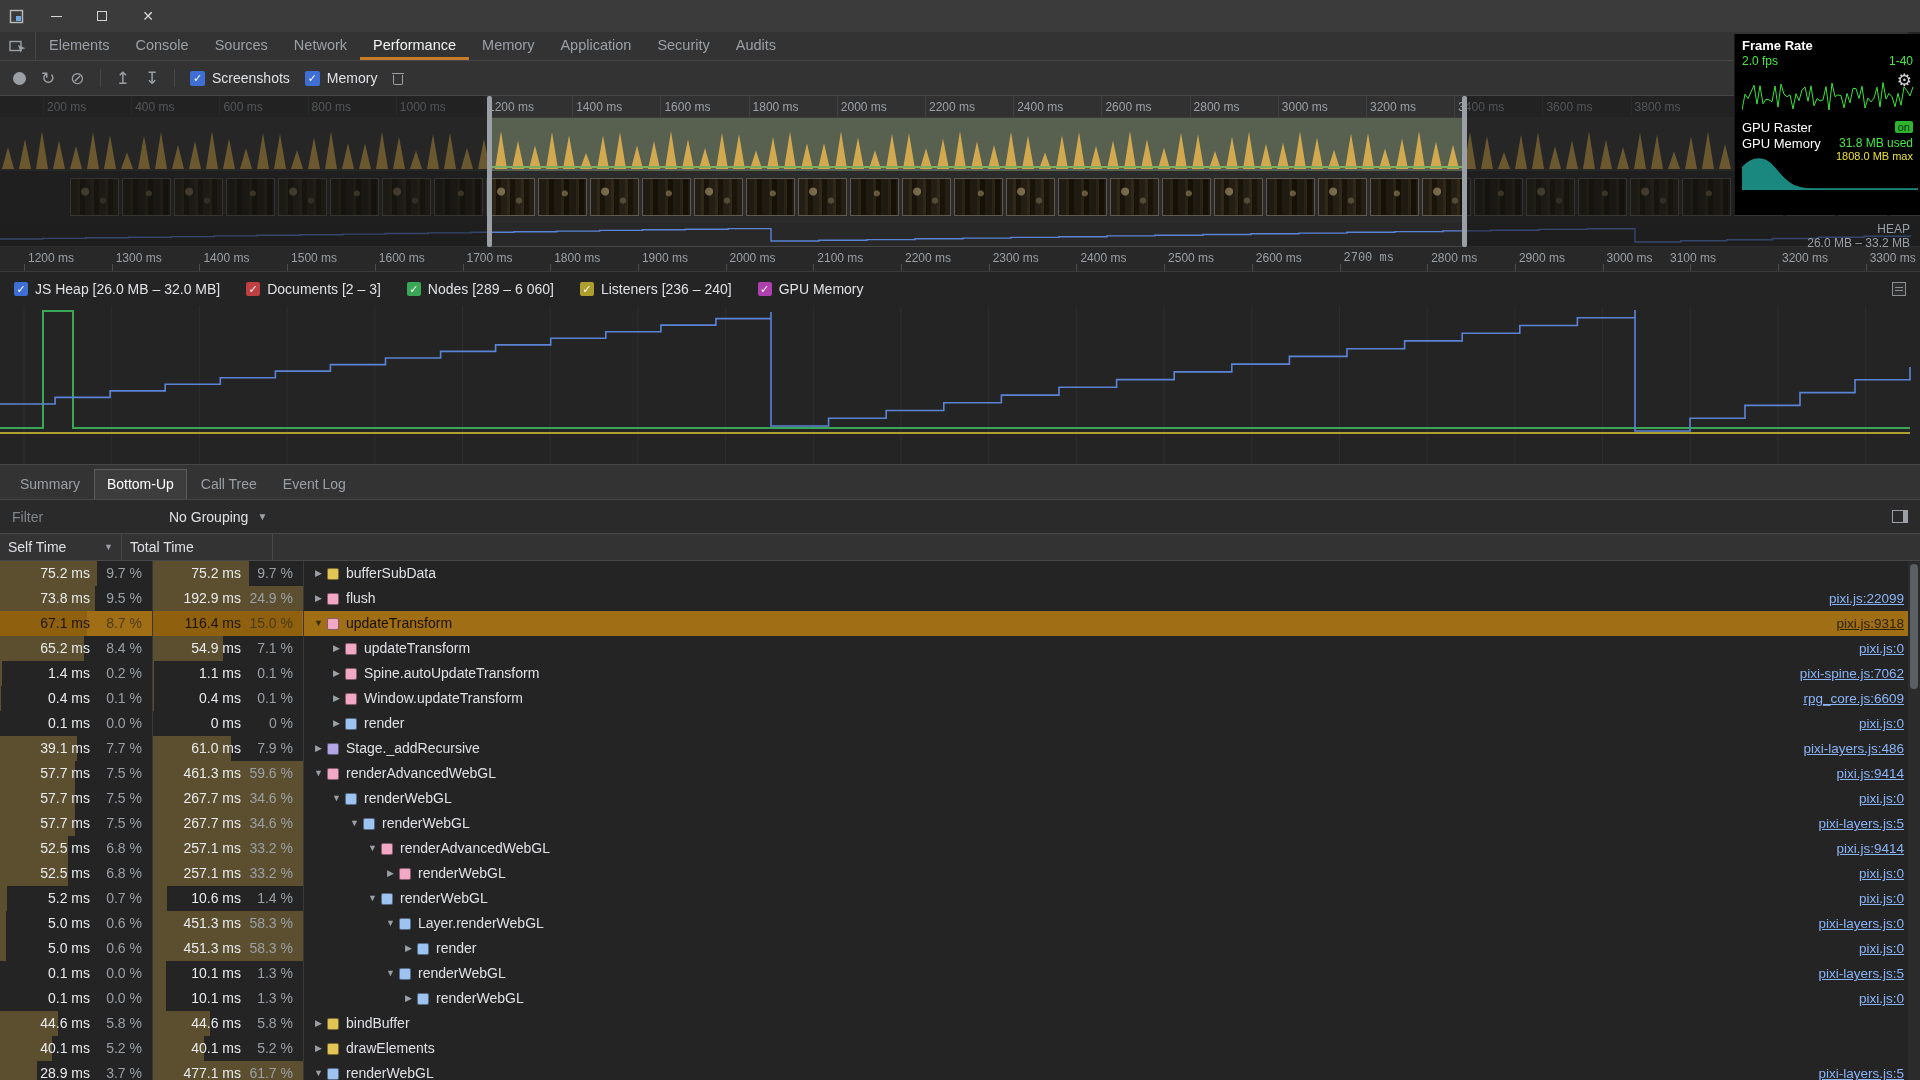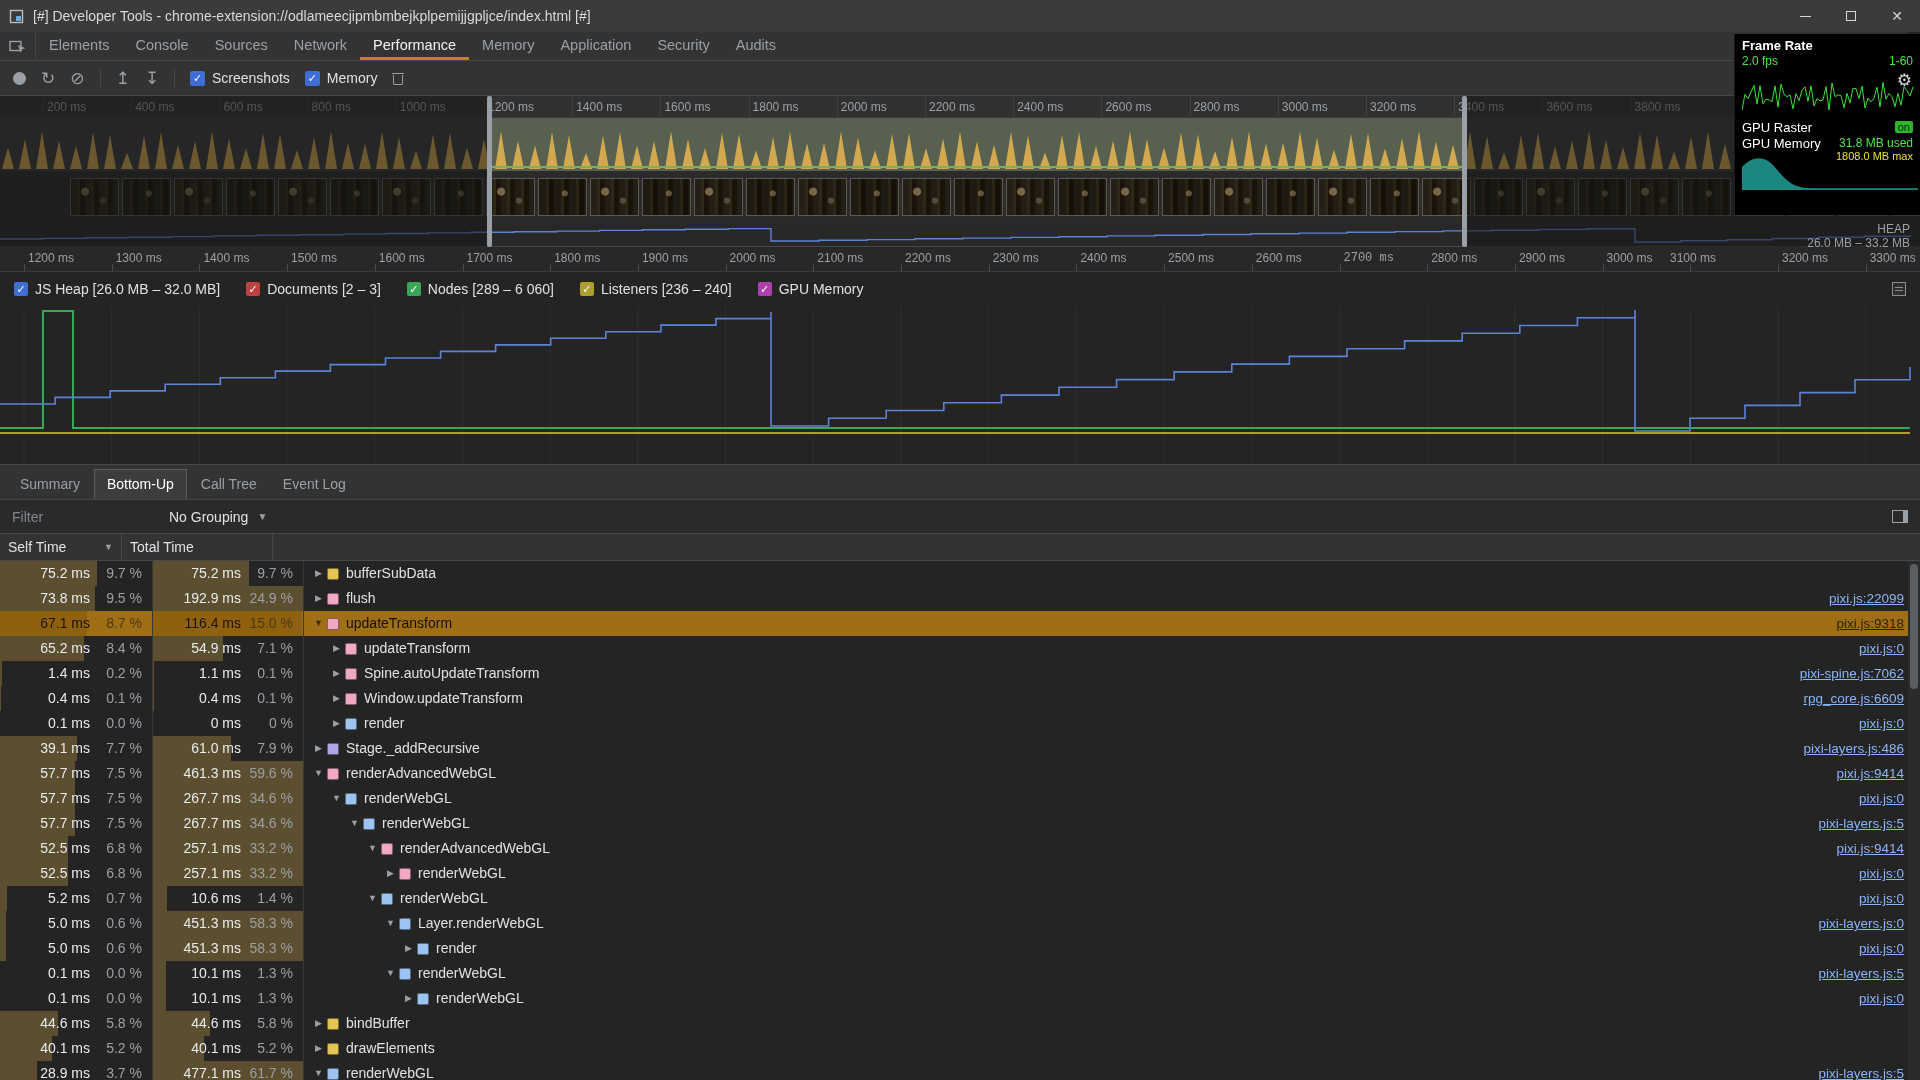--- a/index.html
+++ b/index.html
@@ -144,21 +144,20 @@
 </head>
 <body>
 
 <div class="titlebar">
   <span class="win-icon">
     <svg width="15" height="15">
         <rect x="1.5" y="1.5" width="12" height="12" fill="none" stroke="#b9bcbf" stroke-width="1.4"></rect>
         <rect x="7" y="7" width="5" height="5" fill="#6fa8e0"></rect>
       </svg>
   </span>
-  <span class="title-text">[#] Developer Tools - chrome-extension://odlameecjipmbmbejkplpemijjgpljce/index.html [#]</span>
   <div class="win-controls">
     <span class="win-btn">
         <i class="min-glyph"></i>
       </span>
     <span class="win-btn">
         <i class="max-glyph"></i>
       </span>
     <span class="win-btn close-glyph">✕</span>
   </div>
 </div>
@@ -812,21 +811,21 @@
     </div>
   </div>
 <div class="vscroll">
     <div class="vthumb"></div>
   </div>
 
 <div class="fps-panel">
   <div class="fp-row" style="font-weight:bold">Frame Rate</div>
   <div class="fp-row">
     <span class="green">2.0 fps</span>
-    <span class="green right">1-60</span>
+    <span class="green right">1-40</span>
   </div>
   <div class="fp-chart" id="fps-chart">
       <svg width="172" height="48" style="display: block; position: relative; left: 0px; top: 0px;">
         <polyline points="0,40.0 3,24.2 6,28.6 9,22.0 12,15.3 15,34.1 18,15.7 21,33.8 24,29.2 27,29.9 30,31.8 33,16.0 36,37.1 39,14.1 42,24.2 45,26.7 48,24.9 51,38.9 54,23.7 57,30.7 60,20.1 63,16.9 66,31.3 69,15.8 72,35.9 75,28.5 78,30.8 81,29.9 84,16.5 87,40.0 90,13.1 93,26.6 96,24.9 99,25.7 102,37.8 105,23.4 108,32.9 111,18.3 114,18.7 117,28.5 120,16.2 123,38.0 126,28.1 129,31.9 132,28.1 135,17.2 138,37.0 141,12.5 144,29.1 147,23.4 150,26.7 153,36.7 156,23.3 159,35.2 162,16.8 165,20.8 168,25.9 171,16.8 " stroke="#3ae23a" fill="none" stroke-width="1"></polyline>
       </svg>
     </div>
   <div class="fp-row">
     <span>GPU Raster</span>
     <span class="on-badge">on</span>
   </div>

